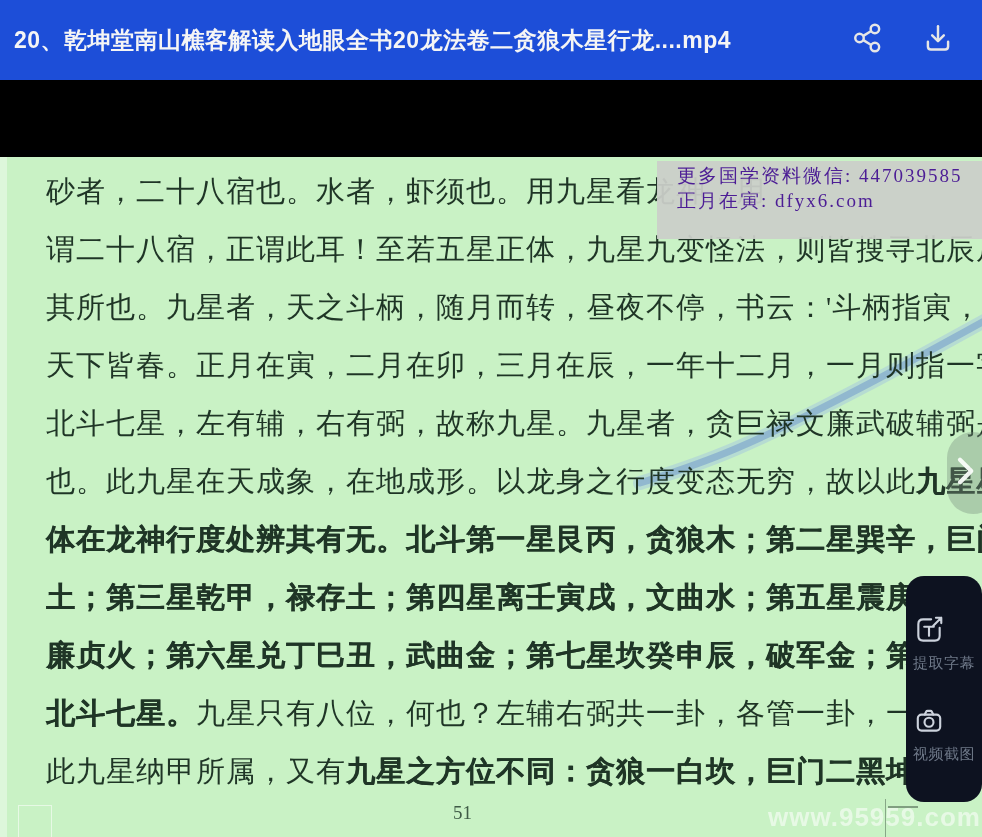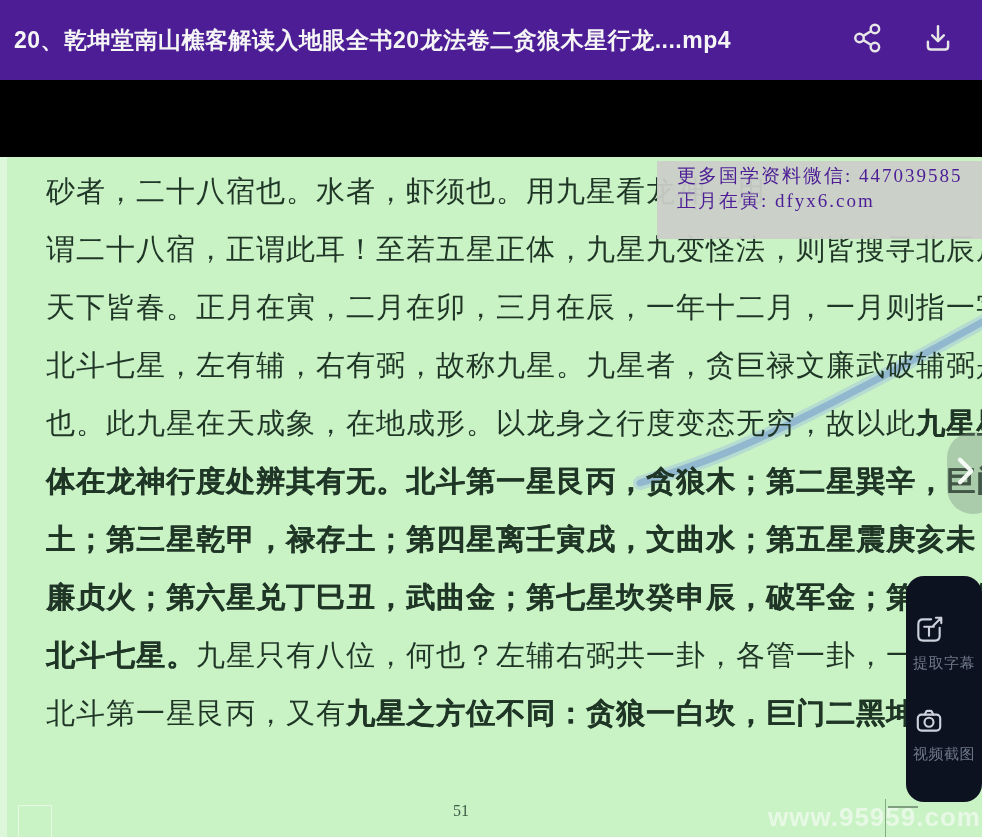--- a/index.html
+++ b/index.html
@@ -2,21 +2,21 @@
 <html><head>
 <meta charset="utf-8">
 <style>
   * { margin: 0; padding: 0; box-sizing: border-box; }
   html, body { width: 982px; height: 837px; overflow: hidden; }
   body { position: relative; background: #000; font-family: "Liberation Sans", sans-serif; }
 
   
   .header {
     position: absolute; left: 0; top: 0; width: 982px; height: 80px;
-    background: #4c1d95; display: flex; align-items: center;
+    background: #1d4ed8; display: flex; align-items: center;
   }
   .header-title {
     color: #f5f5f5; font-size: 23px; font-weight: 600; letter-spacing: 0.5px;
     padding-left: 14px; white-space: nowrap; overflow: hidden; flex: 1;
   }
   .header-actions { display: flex; align-items: center; gap: 34px; padding-right: 26px; }
   .icon-btn { width: 36px; height: 36px; display: flex; align-items: center; justify-content: center; cursor: pointer; }
 
   
   .letterbox { position: absolute; left: 0; top: 80px; width: 982px; height: 77px; background: #000; }
@@ -64,21 +64,21 @@
     background: #0d1220; border-radius: 18px;
     display: flex; flex-direction: column; justify-content: space-evenly;
     align-items: center; padding: 6px 0;
   }
   .tool-btn { display: flex; flex-direction: column; align-items: flex-start; gap: 4px; cursor: pointer; }
   .tool-btn .tool-label { color: #6e7888; font-size: 15px; letter-spacing: 0.5px; white-space: nowrap; }
 
   
   .page-number {
     position: absolute; left: 453px; top: 645px; color: #3f5b46;
-    font-family: "Liberation Serif", serif; font-size: 16px;
+    font-family: "Liberation Serif", serif; font-size: 19px;
   }
   .site-watermark {
     position: absolute; left: 768px; top: 645px; color: rgba(255,255,255,0.55);
     font-size: 26px; font-weight: 600; letter-spacing: 1px; white-space: nowrap;
   }
   .corner-artifact {
     position: absolute; left: 18px; top: 648px; width: 34px; height: 40px;
     border: 1px solid rgba(255,255,255,0.55);
   }
   .vline-artifact {
@@ -125,28 +125,29 @@
   <div class="page-left-edge"></div>
 
   <svg class="swoosh" width="982" height="680" viewBox="0 0 982 680">
     <path d="M 995 158 C 910 205, 810 260, 735 292 C 695 309, 665 318, 640 326" fill="none" stroke="rgba(160,192,226,0.45)" stroke-width="14" stroke-linecap="round"></path>
     <path d="M 995 158 C 910 205, 810 260, 735 292 C 695 309, 665 318, 640 326" fill="none" stroke="rgba(120,160,205,0.6)" stroke-width="7" stroke-linecap="round"></path>
   </svg>
 
   <div class="text-block" id="text-block">
       <div class="text-line"><span>砂者，二十八宿也。水者，虾须也。用九星看龙神，用</span></div>
       <div class="text-line"><span>谓二十八宿，正谓此耳！至若五星正体，九星九变怪法，则皆搜寻北辰居</span></div>
+      <div class="text-line"><span>其所也。九星者，天之斗柄，随月而转，昼夜不停，书云：'斗柄指寅，</span></div>
       <div class="text-line"><span>天下皆春。正月在寅，二月在卯，三月在辰，一年十二月，一月则指一字。'</span></div>
       <div class="text-line"><span>北斗七星，左有辅，右有弼，故称九星。九星者，贪巨禄文廉武破辅弼是</span></div>
       <div class="text-line"><span>也。此九星在天成象，在地成形。以龙身之行度变态无穷，故以此</span><span class="bold">九星星</span></div>
       <div class="text-line"><span class="bold">体在龙神行度处辨其有无。北斗第一星艮丙，贪狼木；第二星巽辛，巨门</span></div>
       <div class="text-line"><span class="bold">土；第三星乾甲，禄存土；第四星离壬寅戌，文曲水；第五星震庚亥未，</span></div>
       <div class="text-line"><span class="bold">廉贞火；第六星兑丁巳丑，武曲金；第七星坎癸申辰，破军金；第八星辅</span></div>
       <div class="text-line"><span class="bold">北斗七星。</span><span>九星只有八位，何也？左辅右弼共一卦，各管一卦，一卦三山，</span></div>
-      <div class="text-line"><span>北斗第一星艮丙，又有</span><span class="bold">九星之方位不同：贪狼一白坎，巨门二黑坤，禄存</span></div>
+      <div class="text-line"><span>此九星纳甲所属，又有</span><span class="bold">九星之方位不同：贪狼一白坎，巨门二黑坤，禄存</span></div>
     </div>
 
   <div class="wm-box">
     <div>更多国学资料微信: 447039585</div>
     <div>正月在寅: dfyx6.com</div>
   </div>
 
   <div class="next-btn">
     <span>
       <svg width="26" height="30" viewBox="0 0 16 24" fill="none" stroke="rgba(250,253,250,0.95)" stroke-width="3.4" stroke-linecap="round" stroke-linejoin="round">

